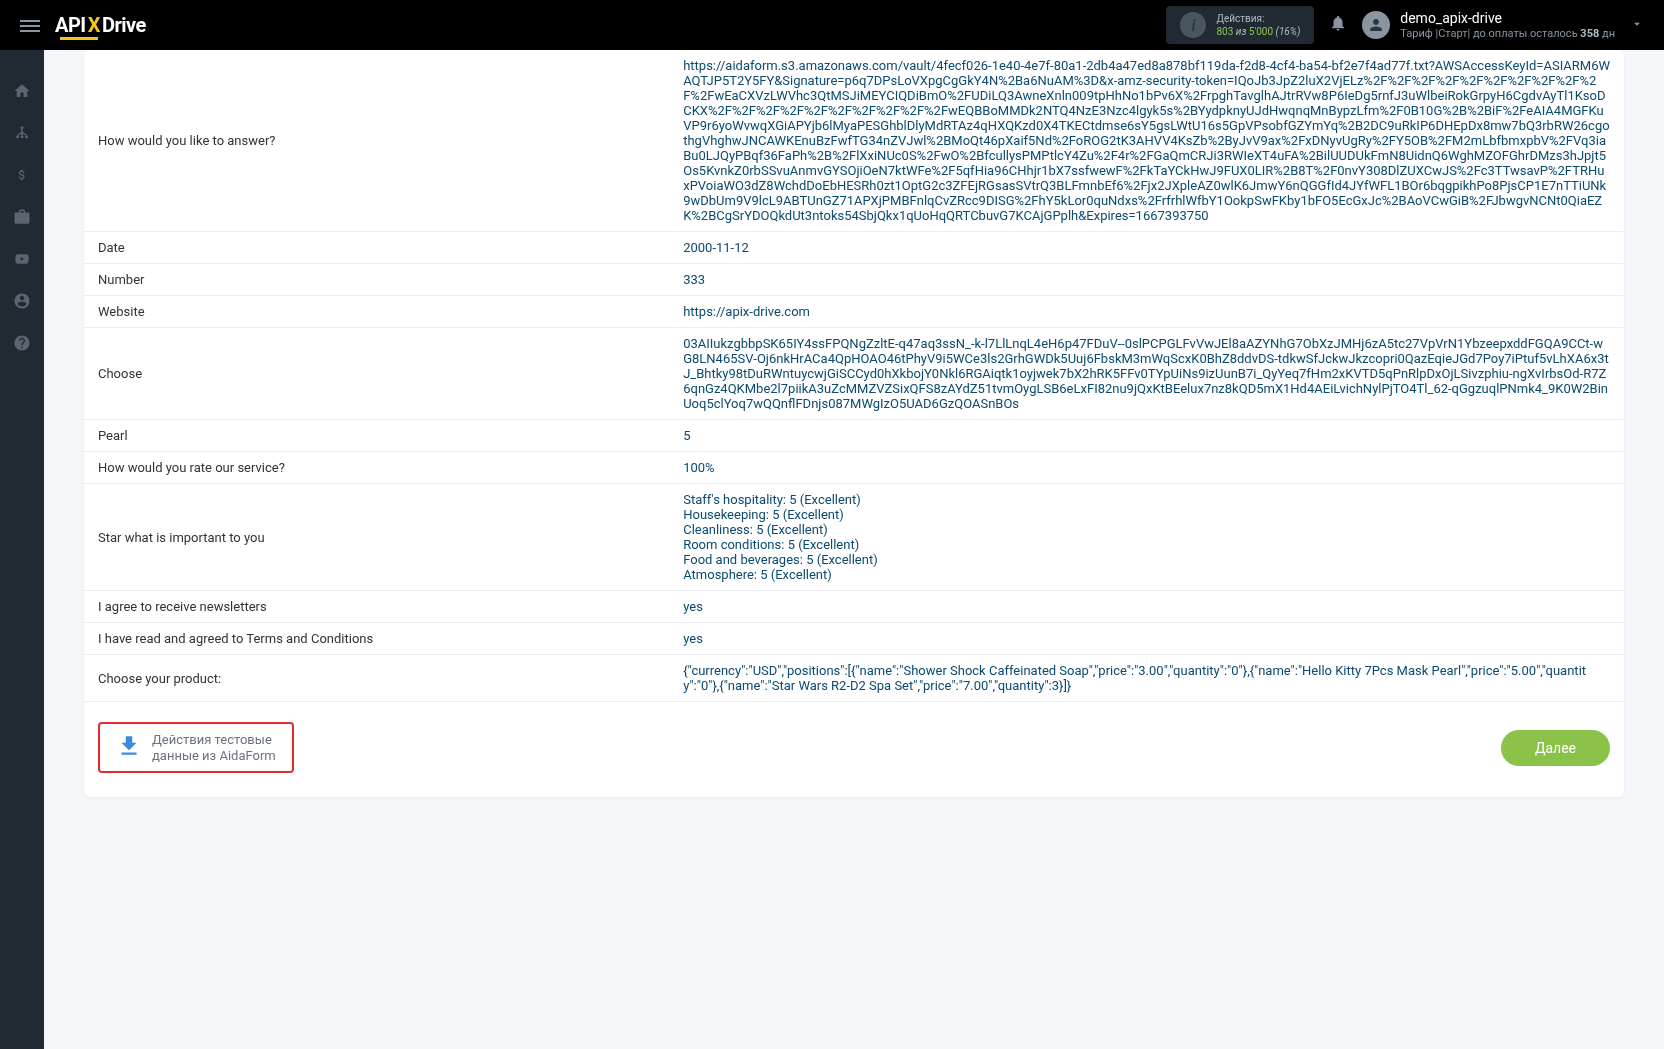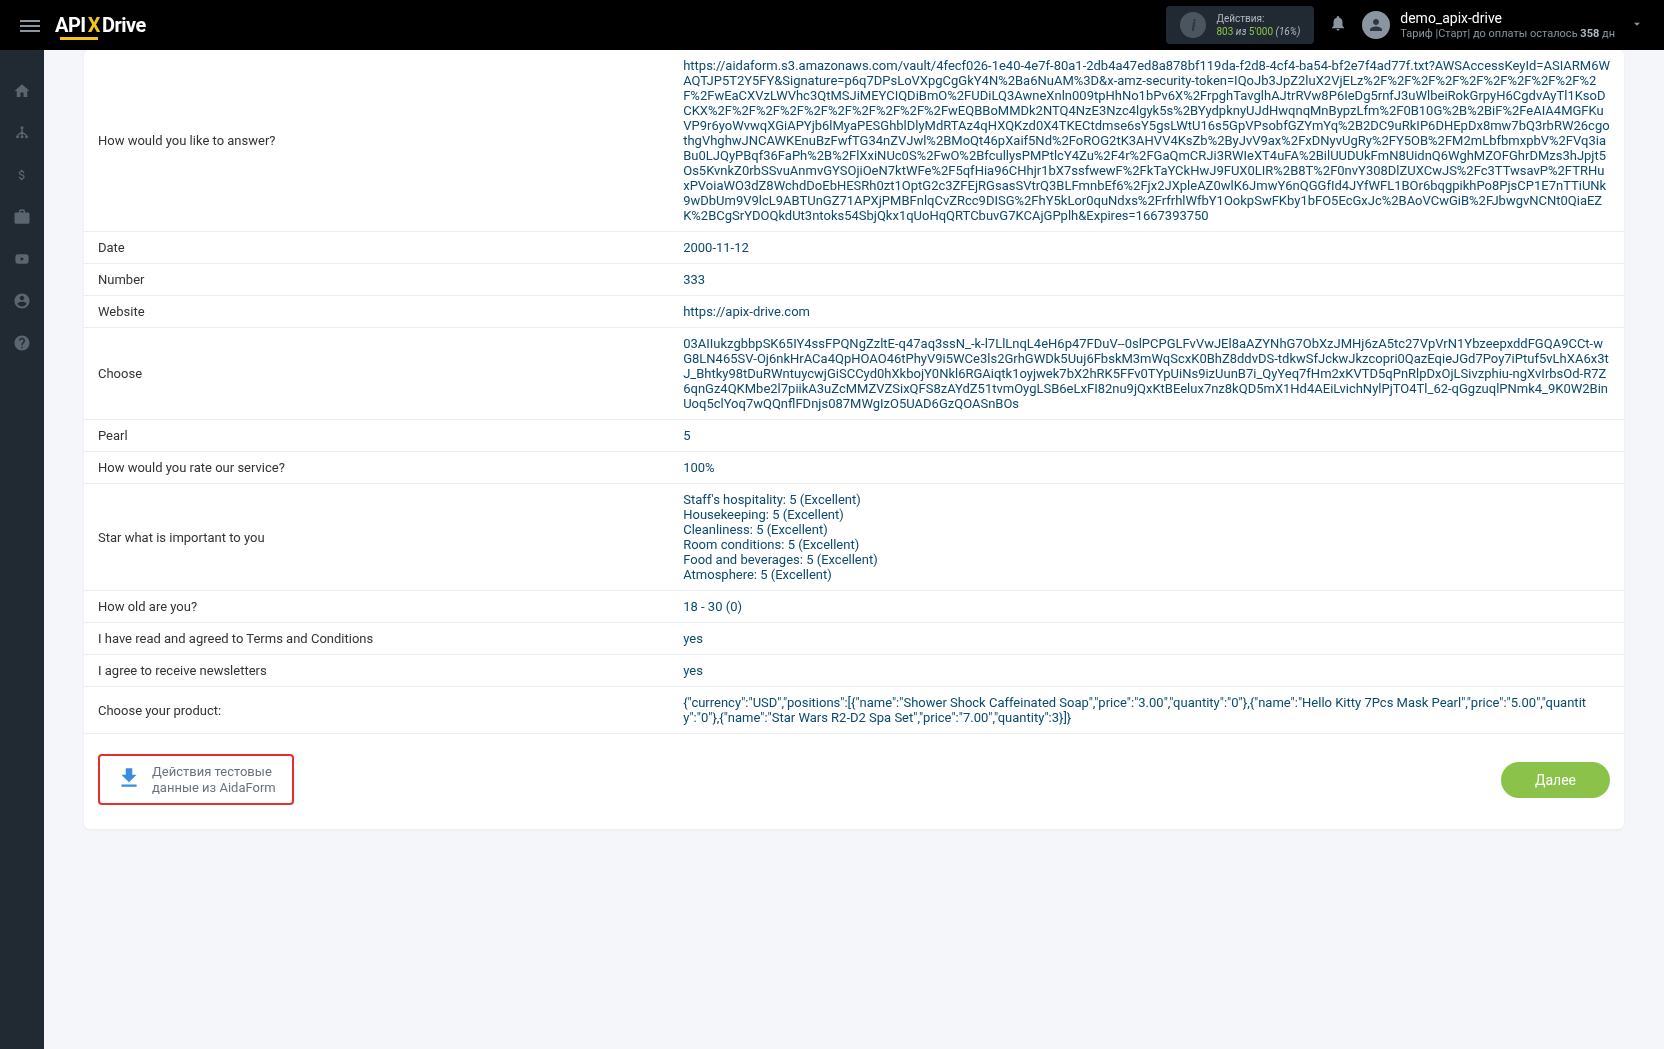--- a/index.html
+++ b/index.html
@@ -180,29 +180,25 @@
           <tr>
             <td>Star what is important to you</td>
             <td style="white-space: pre-line;">Staff's hospitality: 5 (Excellent)
 Housekeeping: 5 (Excellent)
 Cleanliness: 5 (Excellent)
 Room conditions: 5 (Excellent)
 Food and beverages: 5 (Excellent)
 Atmosphere: 5 (Excellent)</td>
           </tr>
           <tr>
-            <td>How old are you?</td>
-            <td style="white-space: pre-line;">18 - 30 (0)</td>
+            <td>I agree to receive newsletters</td>
+            <td style="white-space: pre-line;">yes</td>
           </tr>
           <tr>
             <td>I have read and agreed to Terms and Conditions</td>
-            <td style="white-space: pre-line;">yes</td>
-          </tr>
-          <tr>
-            <td>I agree to receive newsletters</td>
             <td style="white-space: pre-line;">yes</td>
           </tr>
           <tr>
             <td>Choose your product:</td>
             <td style="white-space: pre-line;">{"currency":"USD","positions":[{"name":"Shower Shock Caffeinated Soap","price":"3.00","quantity":"0"},{"name":"Hello Kitty 7Pcs Mask Pearl","price":"5.00","quantity":"0"},{"name":"Star Wars R2-D2 Spa Set","price":"7.00","quantity":3}]}</td>
           </tr>
         </tbody>
     </table>
     <div class="card-footer">
       <div class="highlight">

